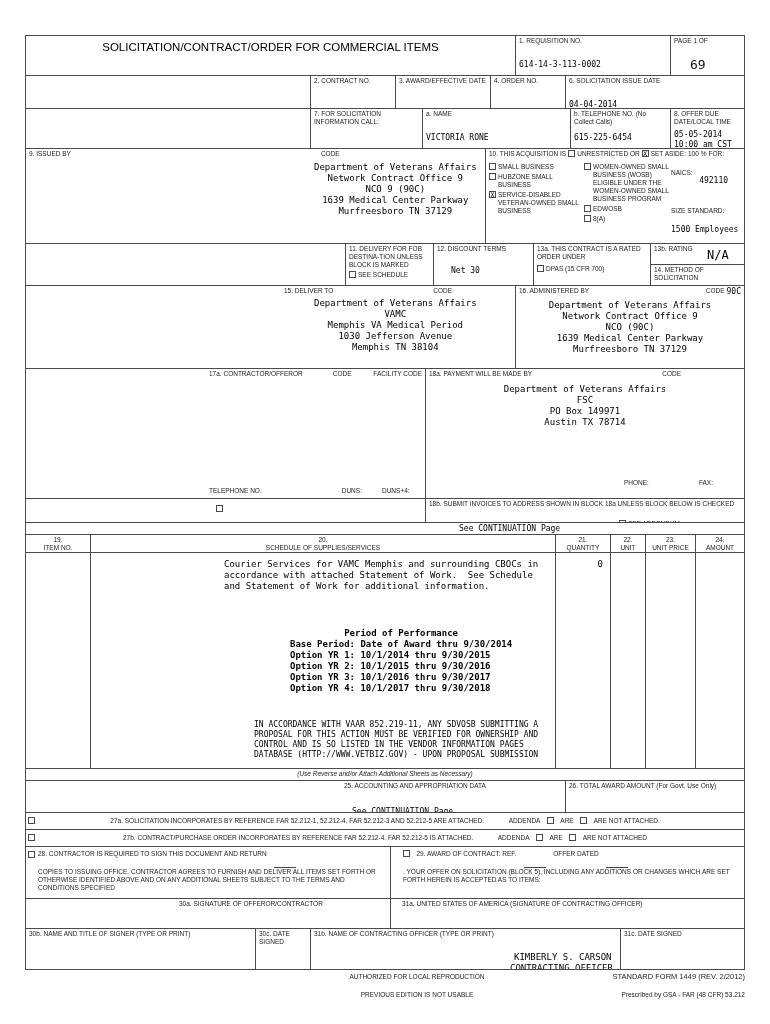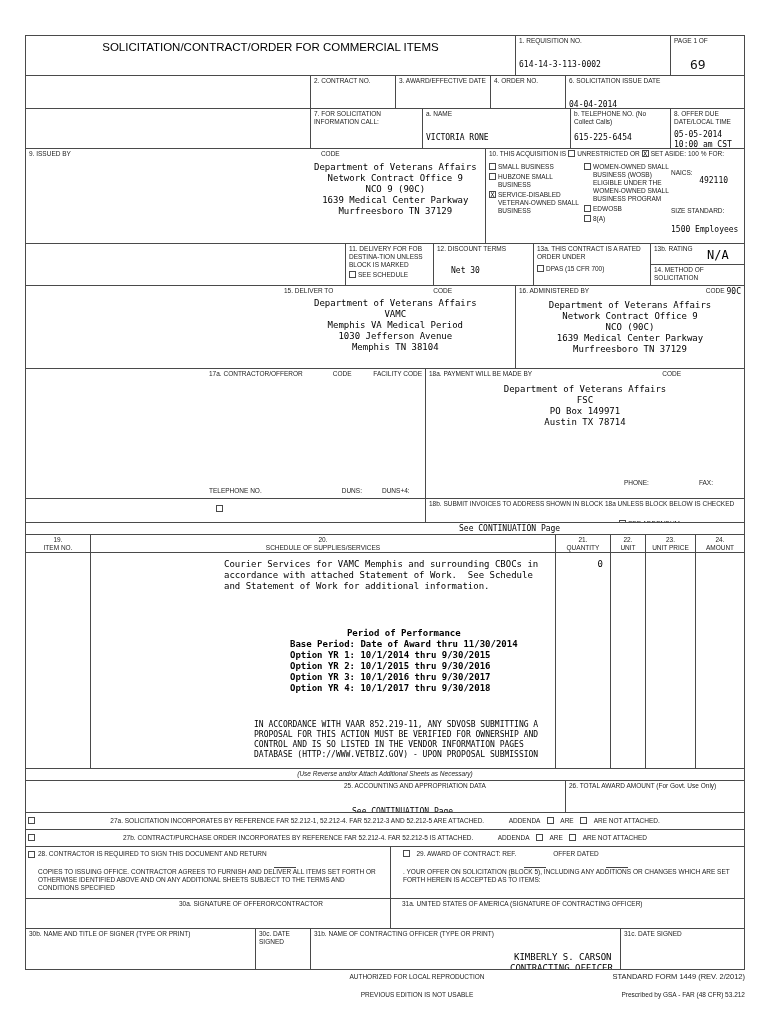--- a/index.html
+++ b/index.html
@@ -358,21 +358,21 @@
     <div class="c colItem"></div>
     <div class="c colSched">
       <div class="schedwrap">
         <div class="dblock">
           <div class="mono">Courier Services for VAMC Memphis and surrounding CBOCs in</div>
           <div class="mono">accordance with attached Statement of Work.  See Schedule</div>
           <div class="mono">and Statement of Work for additional information.</div>
         </div>
         <div class="pblock">
           <div class="mono tc">Period of Performance</div>
-          <div class="mono">Base Period: Date of Award thru 11/30/2014</div>
+          <div class="mono">Base Period: Date of Award thru 9/30/2014</div>
           <div class="mono">Option YR 1: 10/1/2014 thru 9/30/2015</div>
           <div class="mono">Option YR 2: 10/1/2015 thru 9/30/2016</div>
           <div class="mono">Option YR 3: 10/1/2016 thru 9/30/2017</div>
           <div class="mono">Option YR 4: 10/1/2017 thru 9/30/2018</div>
         </div>
         <div class="vblock">
           <div class="mono">IN ACCORDANCE WITH VAAR 852.219-11, ANY SDVOSB SUBMITTING A</div>
           <div class="mono">PROPOSAL FOR THIS ACTION MUST BE VERIFIED FOR OWNERSHIP AND</div>
           <div class="mono">CONTROL AND IS SO LISTED IN THE VENDOR INFORMATION PAGES</div>
           <div class="mono">DATABASE (HTTP://WWW.VETBIZ.GOV) - UPON PROPOSAL SUBMISSION</div>

